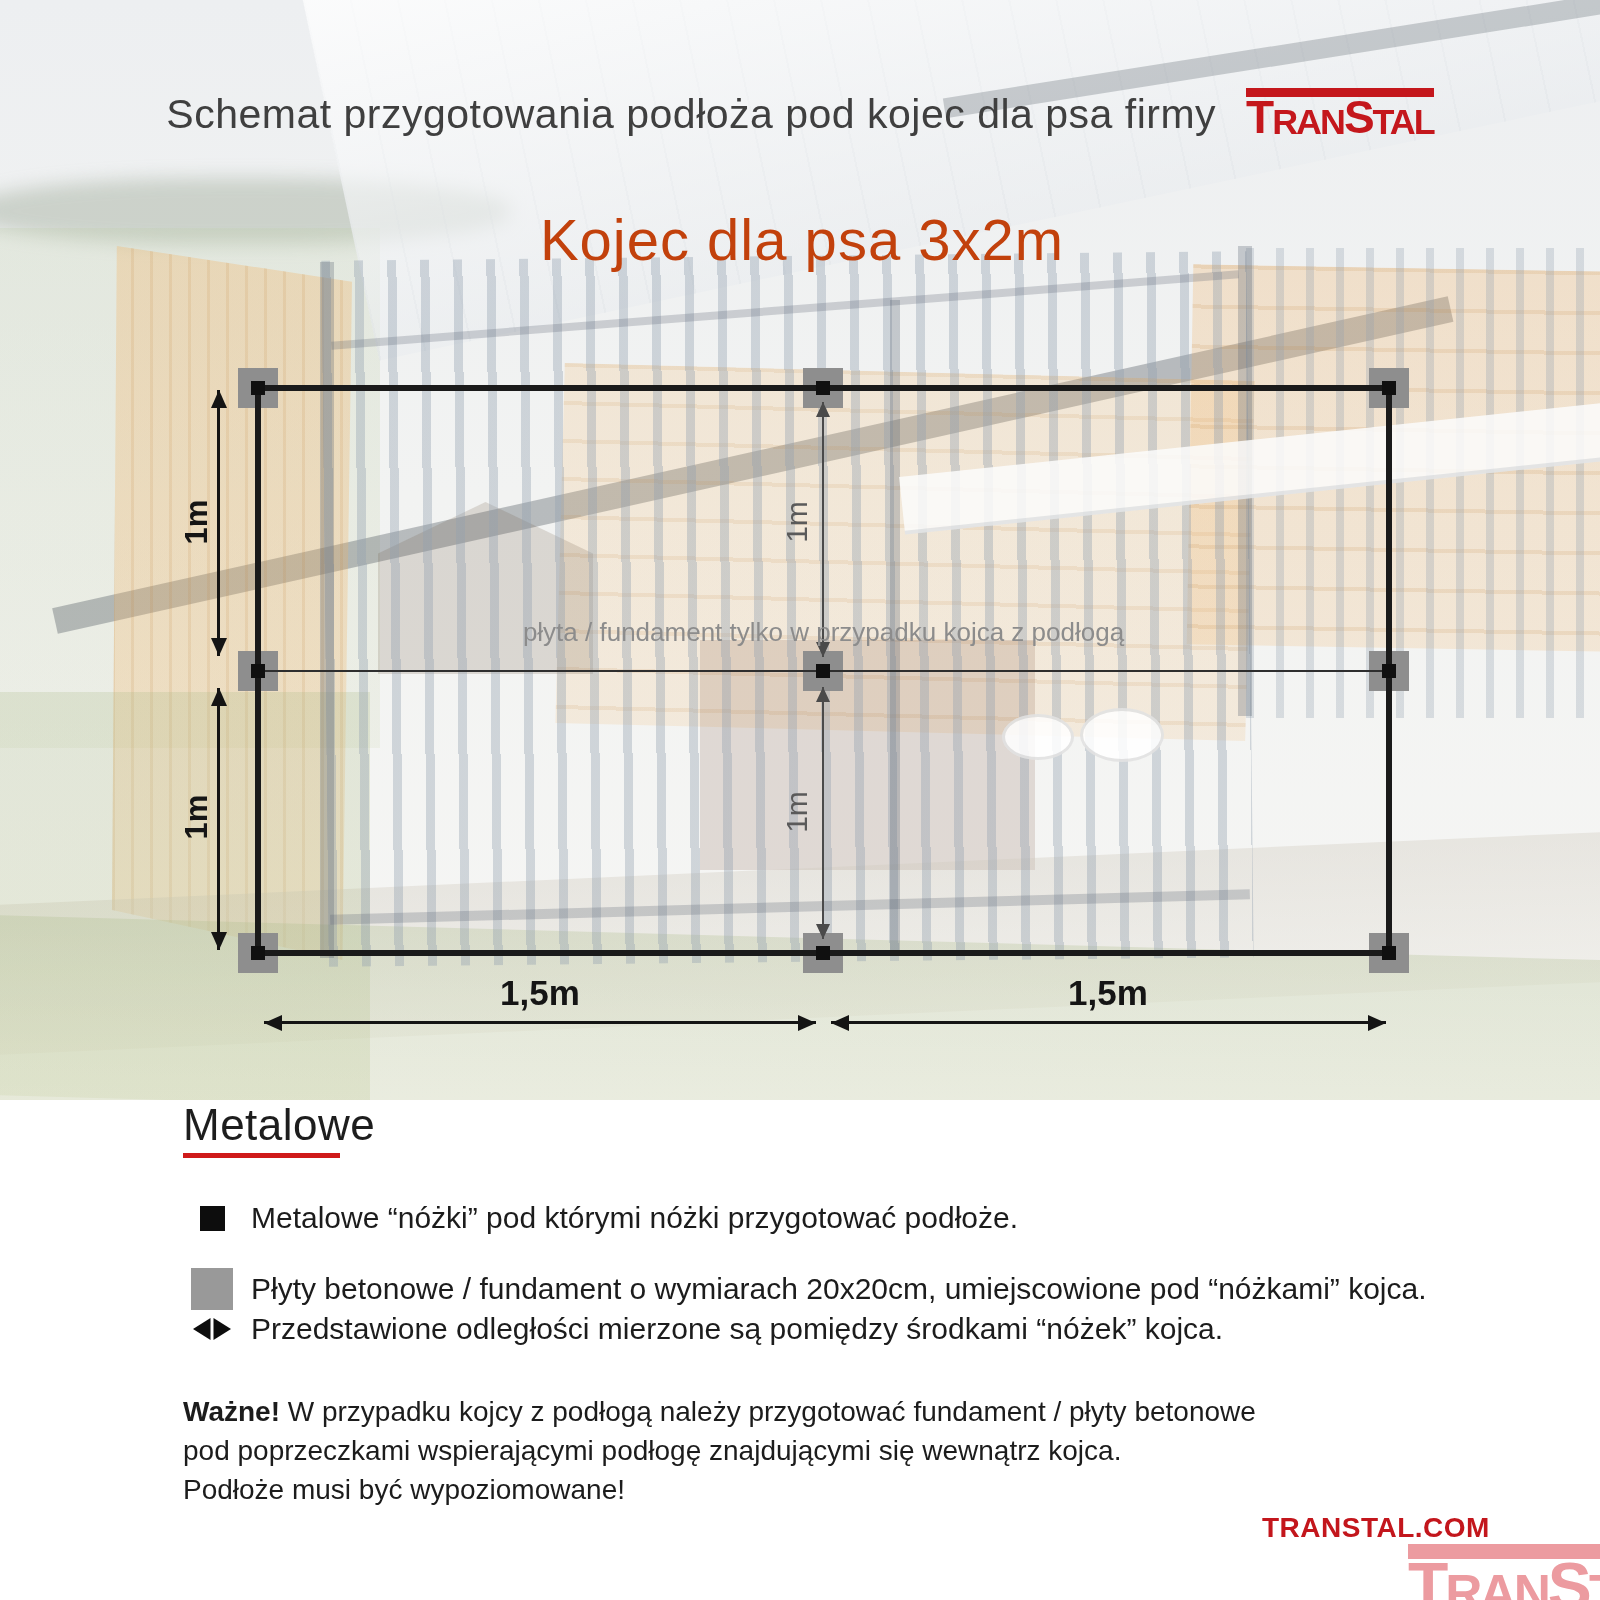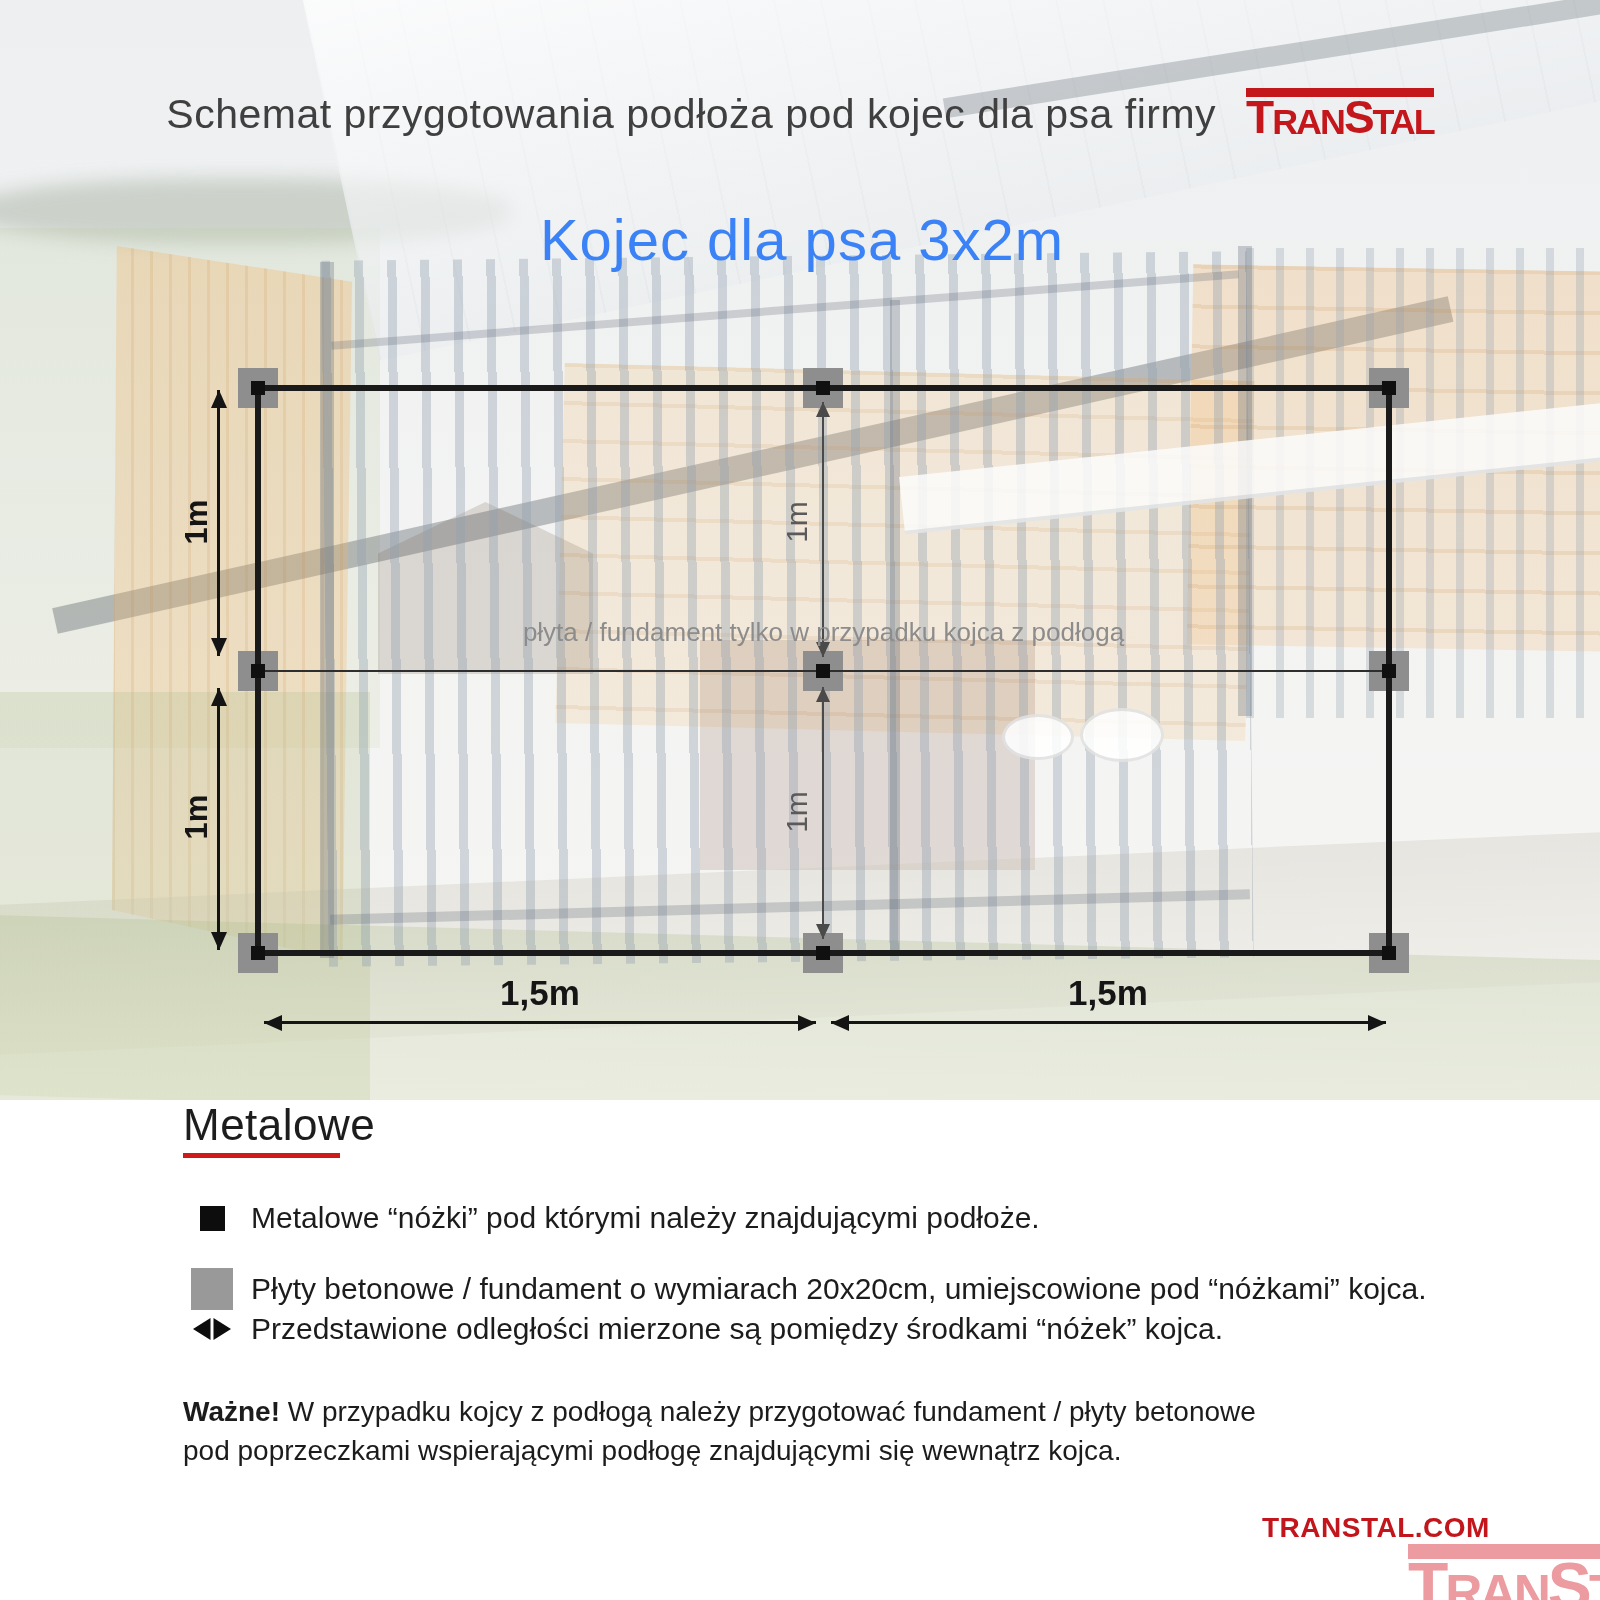--- a/index.html
+++ b/index.html
@@ -56,21 +56,21 @@
   .tslogo .bar { position:absolute; top:0; left:0; width:100%; background:currentColor; }
   .tslogo .l { text-transform:uppercase; }
   .tslogo .tall { font-size:1em; }
   .tslogo .short { font-size:0.78em; }
   .tslogo.red { color:#c4171c; font-size:46px; }
   .tslogo.red .bar { height:9px; }
   .tslogo.corner { color:#ec9ba0; font-size:66px; letter-spacing:-3px; }
   .tslogo.corner .bar { height:15px; width:140%; }
 
   .main-title { position:absolute; left:4px; right:0; top:206px; text-align:center;
-    font-size:58px; color:#3b82f6; letter-spacing:1px; }
+    font-size:58px; color:#c2410c; letter-spacing:1px; }
 
   
   .pad { position:absolute; width:40px; height:40px; background:#8e8e8e; }
   .foot { position:absolute; width:14px; height:14px; background:#101010; }
   .outline { position:absolute; left:255px; top:385px; width:1137px; height:571px; border:6px solid #1a1a1a; }
   .midline { position:absolute; left:258px; top:670px; width:1131px; height:2px; background:#2e2e2e; }
 
   .vdim { position:absolute; width:3px; background:#141414; }
   .vdim .ah-t { position:absolute; top:0; left:50%; transform:translateX(-50%);
     border-left:8px solid transparent; border-right:8px solid transparent; border-bottom:18px solid #141414; }
@@ -211,21 +211,21 @@
   <div class="dim-label horiz" style="left:440px;top:972px;">1,5m</div>
   <div class="dim-label horiz" style="left:1008px;top:972px;">1,5m</div>
 
   <div class="legend-heading">Metalowe</div>
   <div class="legend-rule"></div>
 
   <div class="lrow" style="top:1193px;height:50px;">
     <span class="icon-cell">
         <span class="sq-black"></span>
       </span>
-    <span class="lrow-text">Metalowe “nóżki” pod którymi należy znajdującymi podłoże.</span>
+    <span class="lrow-text">Metalowe “nóżki” pod którymi nóżki przygotować podłoże.</span>
   </div>
 
   <div class="lrow" style="top:1261px;height:56px;text-align:right;">
     <span class="icon-cell">
         <span class="sq-gray"></span>
       </span>
     <span class="lrow-text">Płyty betonowe / fundament o wymiarach 20x20cm, umiejscowione pod “nóżkami” kojca.</span>
   </div>
 
   <div class="lrow" style="top:1306px;height:46px;">
@@ -235,20 +235,21 @@
         <path d="M21.5 1 L21.5 23 L39 12 Z" fill="#0d0d0d"></path>
       </svg>
     </span>
     <span class="lrow-text">Przedstawione odległości mierzone są pomiędzy środkami “nóżek” kojca.</span>
   </div>
 
   <div class="important">
     <strong>Ważne!</strong>
     <span>W przypadku kojcy z podłogą należy przygotować fundament / płyty betonowe</span><br>
     <span>pod poprzeczkami wspierającymi podłogę znajdującymi się wewnątrz kojca.</span><br>
+    <span>Podłoże musi być wypoziomowane!</span>
   </div>
 
   <div class="site-url">TRANSTAL.COM</div>
 
   <span class="tslogo corner" style="position:absolute;left:1408px;top:1544px;">
     <span class="bar"></span>
     <span class="l tall">T</span>
       <span class="l short">ran</span>
       <span class="l tall">S</span>
       <span class="l short">tal</span>

